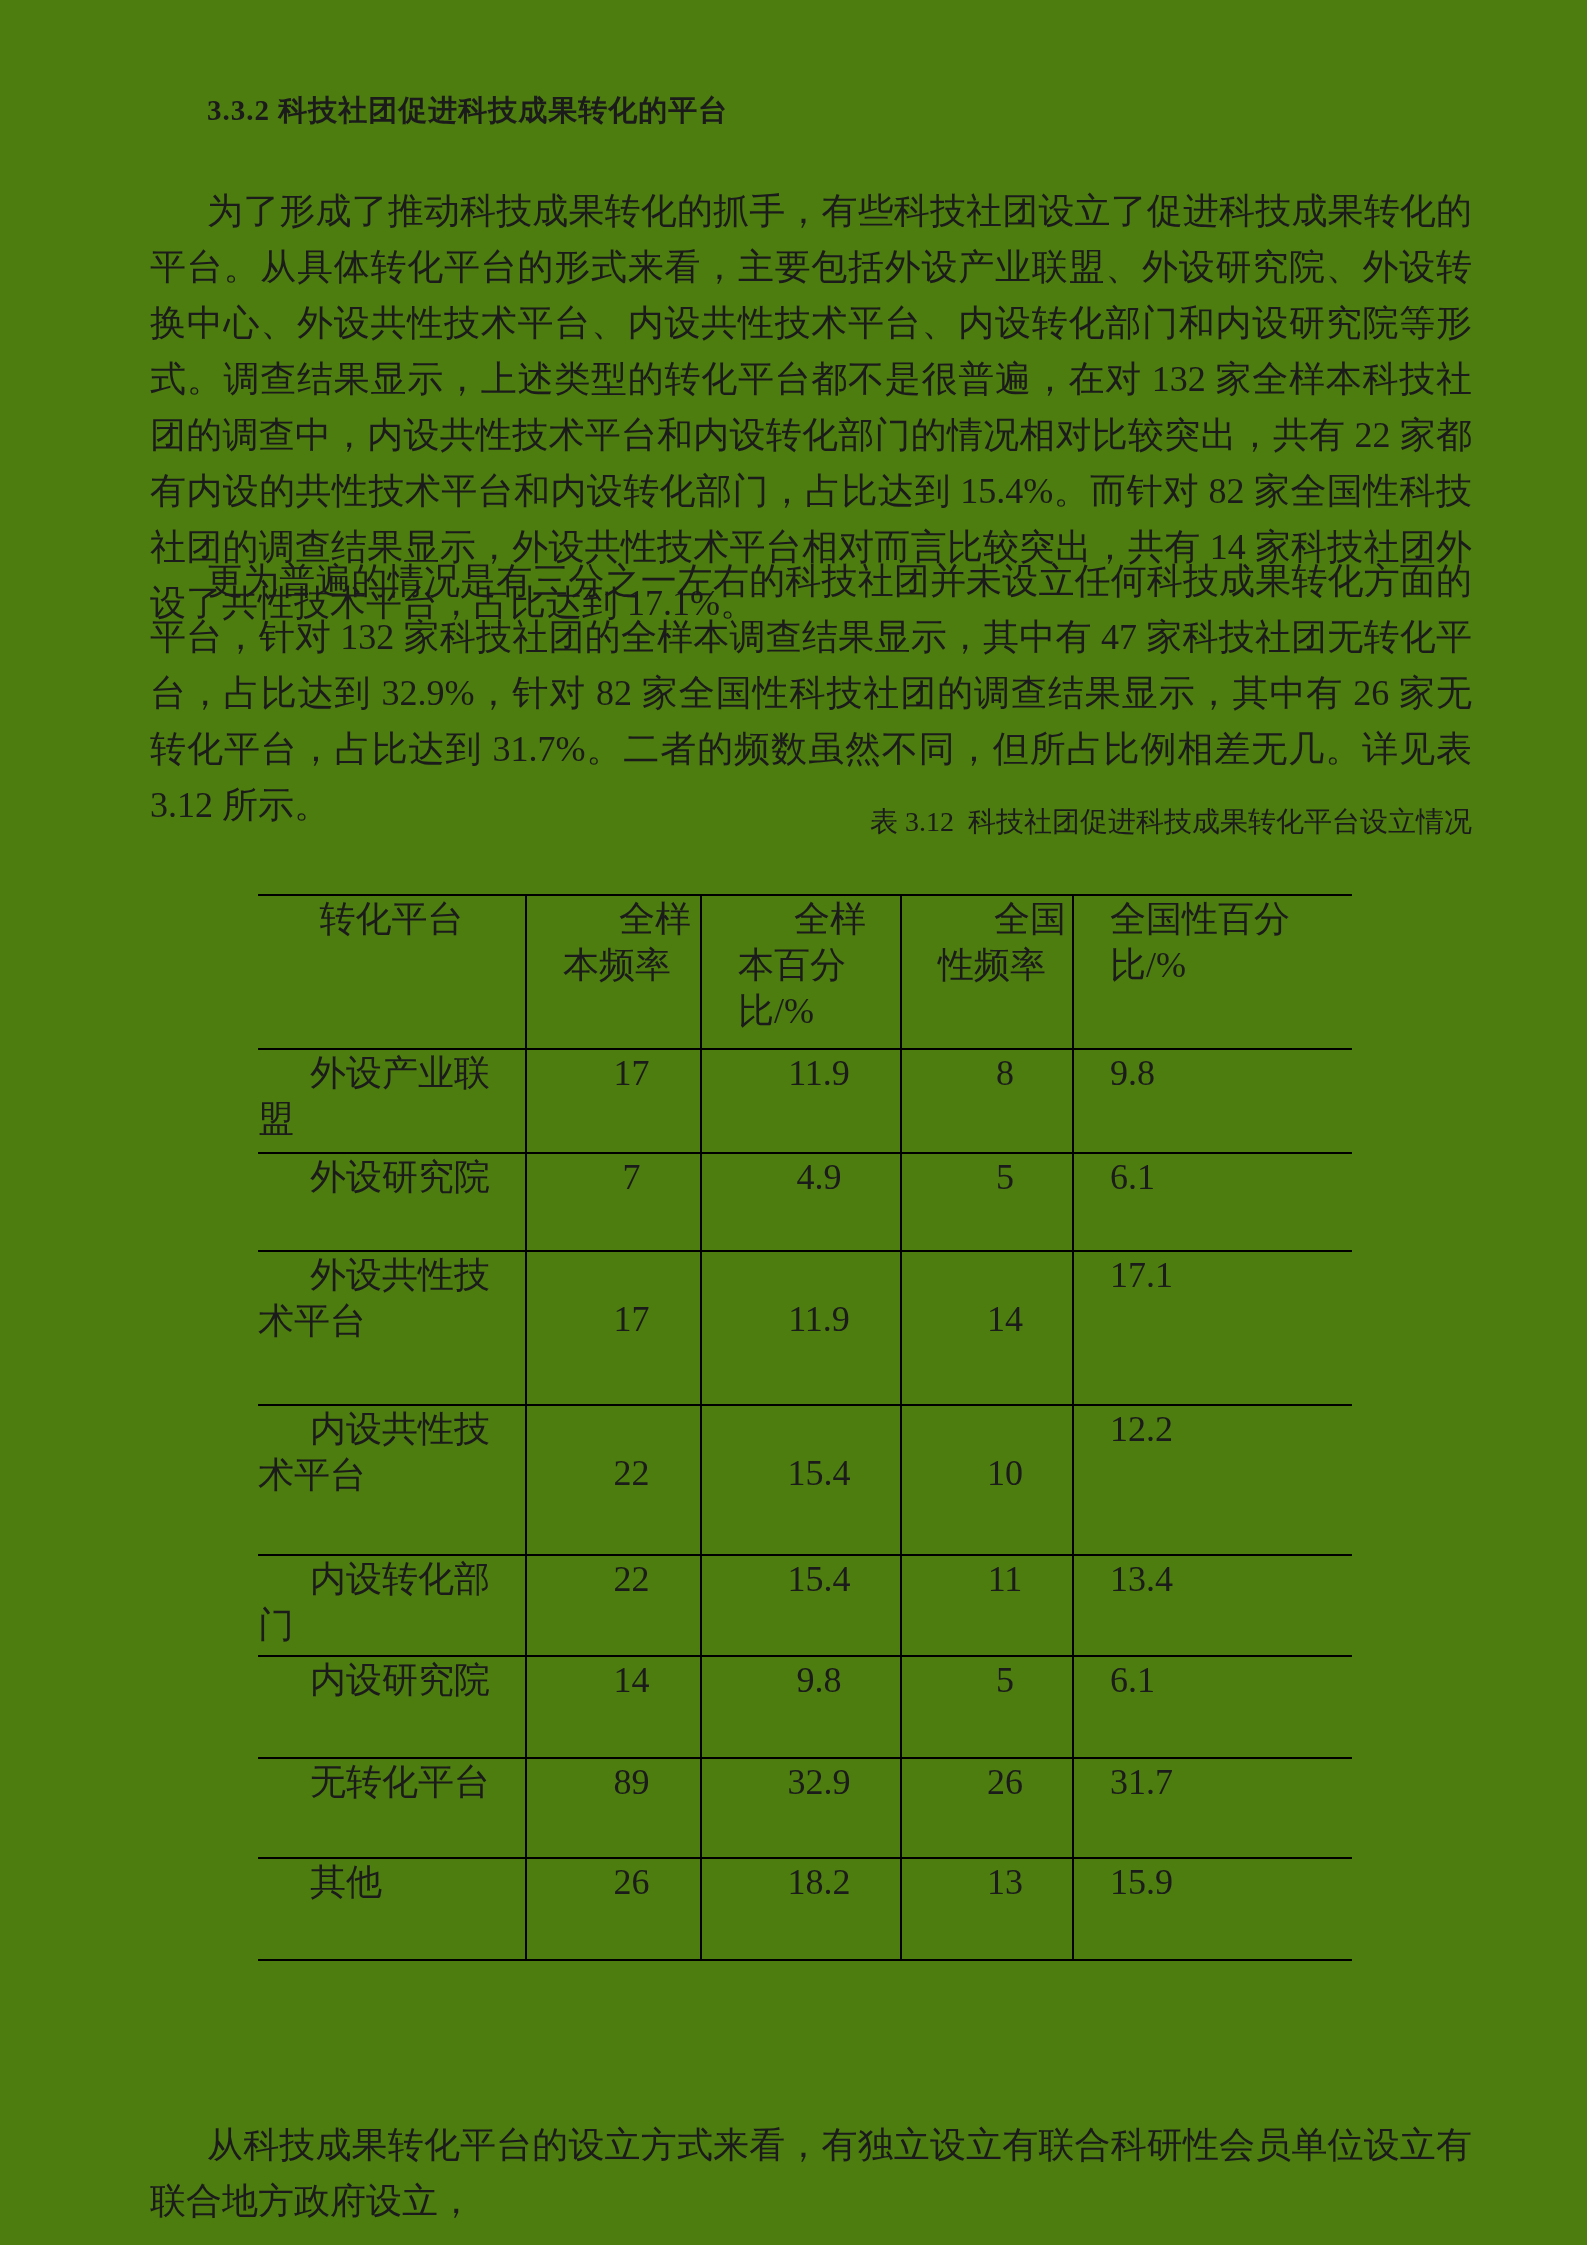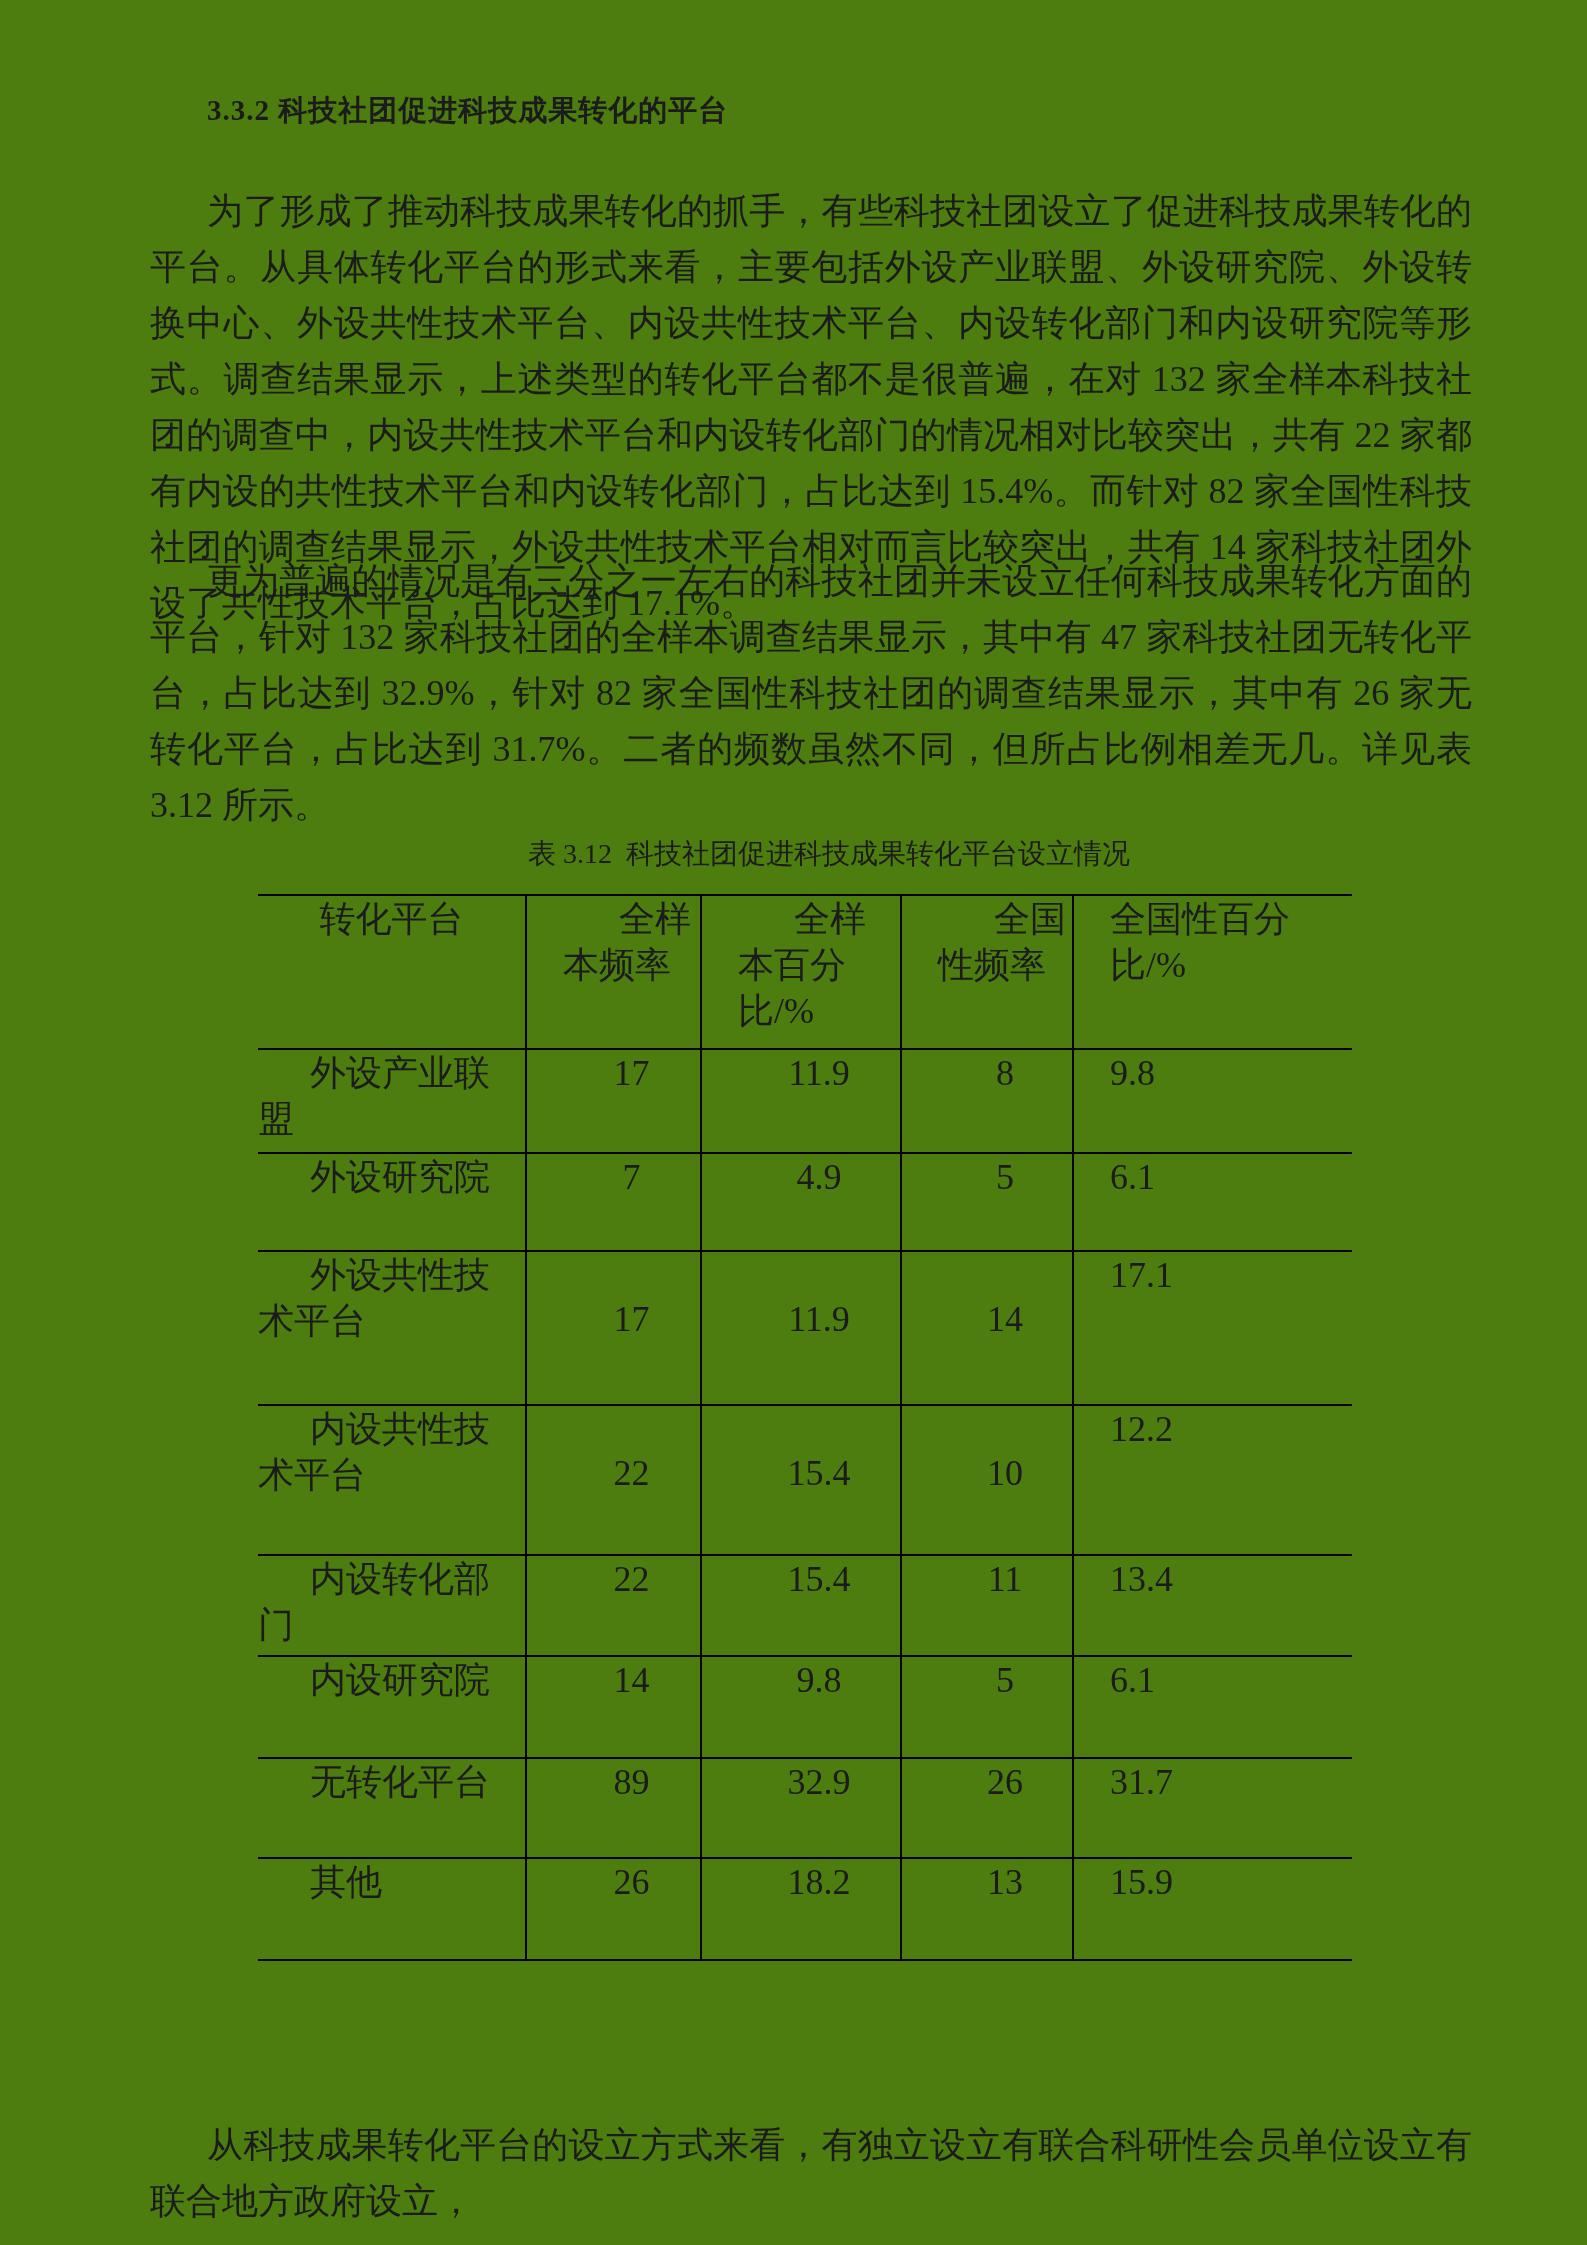--- a/index.html
+++ b/index.html
@@ -33,27 +33,27 @@
     line-height: 56px;
     text-align: justify;
     text-indent: 57px;
   }
   .p1 { top: 183px; }
   .p2 { top: 553px; }
   .p3 { top: 2117px; }
   .caption {
     position: absolute;
     left: 150px;
-    top: 833px;
+    top: 801px;
     width: 1322px;
     box-sizing: border-box;
     padding-left: 36px;
     font-size: 28px;
     line-height: 42px;
-    text-align: center;
+    text-align: right;
     white-space: pre-wrap;
   }
   table.data-table {
     position: absolute;
     left: 258px;
     top: 894px;
     width: 1094px;
     border-collapse: collapse;
     table-layout: fixed;
     border-top: 2px solid #000;

